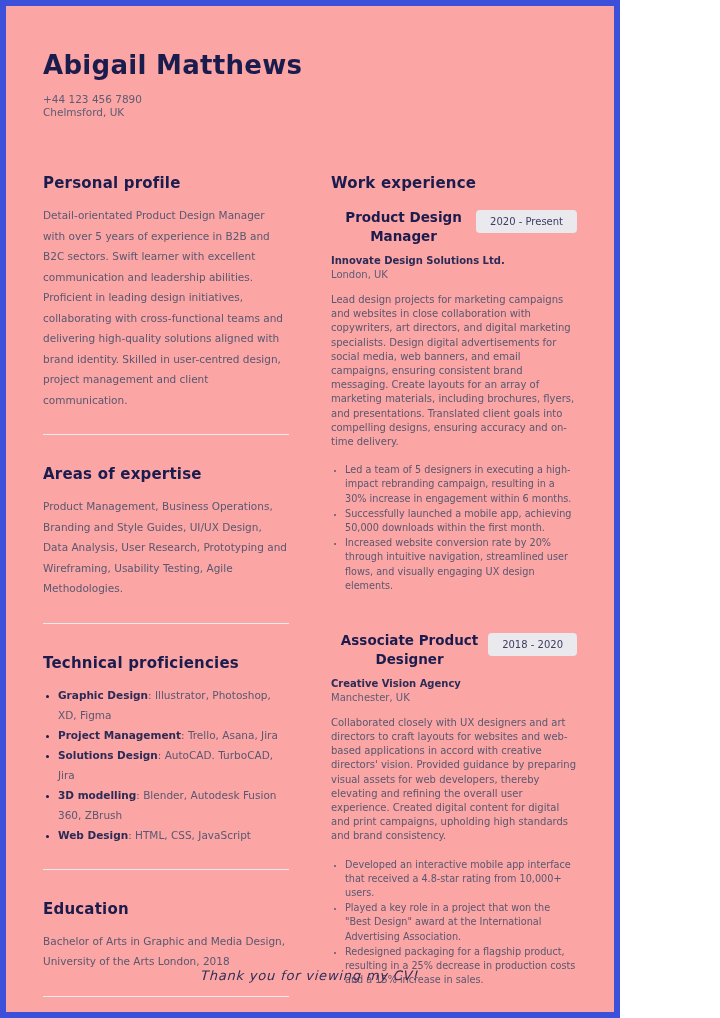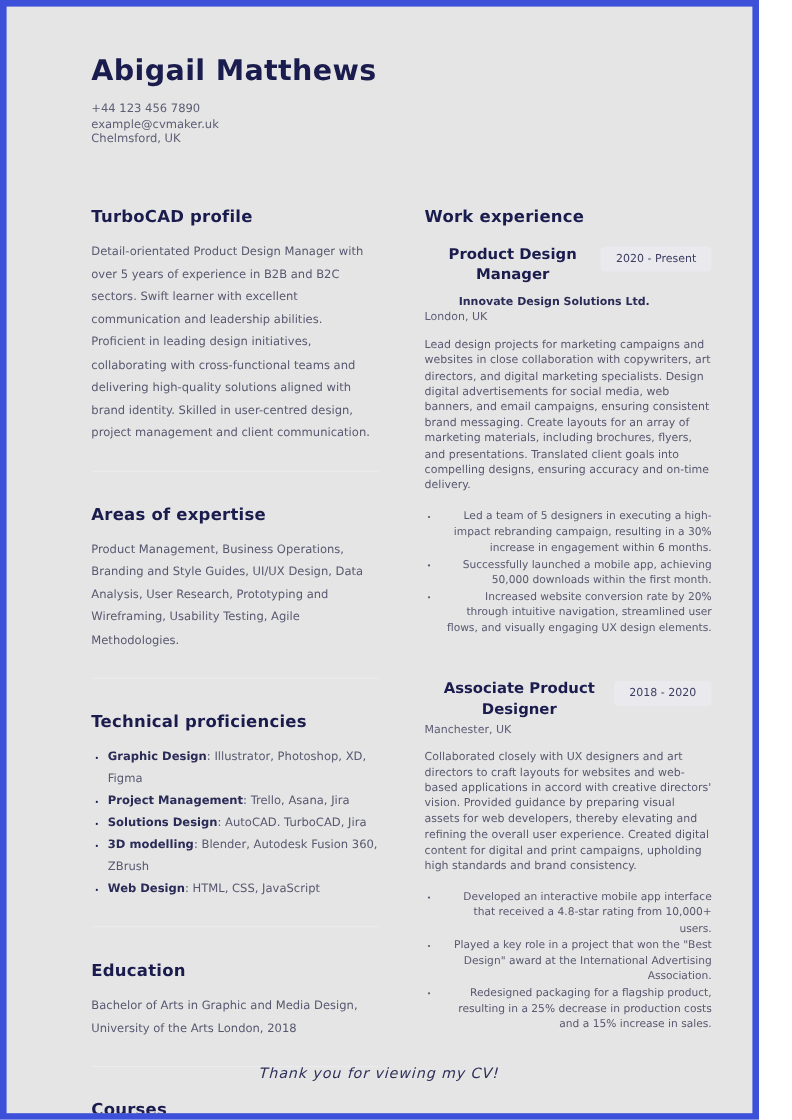--- a/index.html
+++ b/index.html
@@ -3,26 +3,25 @@
 <meta charset="utf-8">
 <style>
   * { margin: 0; padding: 0; box-sizing: border-box; }
   html, body { background: #ffffff; }
   body {
     font-family: "DejaVu Sans", "Liberation Sans", sans-serif;
     width: 720px;
   }
   .page {
     position: relative;
-    width: 690px;
+    width: 620px;
     height: 1018px;
     border: 6px solid #3c50d9;
-    background: #e5e5e5;
+    background: #fca5a5;
     overflow: hidden;
-    padding-left: 40px;
   }
   
   .header { padding: 44px 37px 0 37px; }
   .name {
     font-size: 26px;
     font-weight: 800;
     color: #1b1c4e;
     letter-spacing: 0.3px;
   }
   .contact { margin-top: 12px; font-size: 10.5px; color: #5c5c74; line-height: 1.35; }
@@ -81,30 +80,29 @@
     padding: 6px 14px;
     border-radius: 4px;
     white-space: nowrap;
     margin-top: 2px;
   }
   .job-company {
     margin-top: 9px;
     font-size: 10px;
     font-weight: 700;
     color: #2a2b56;
-    margin-left: 31px;
   }
   .job-location { margin-top: 3px; font-size: 10px; color: #5c5c74; }
   .job-summary {
     margin-top: 13px;
     font-size: 10px;
     line-height: 14.2px;
     color: #585870;
   }
-  .job-bullets { list-style: disc; padding-left: 14px; margin-top: 14px; text-align: right; }
+  .job-bullets { list-style: disc; padding-left: 14px; margin-top: 14px; }
   .job-bullets li {
     font-size: 9.7px;
     line-height: 14.2px;
     color: #585870;
     margin-bottom: 1px;
   }
   .job-bullets li::marker { color: #585870; font-size: 8px; }
   
   .footer {
     position: absolute;
@@ -125,31 +123,30 @@
 </style>
 </head>
 <body>
 
 <div class="page">
 
   <div class="header">
     <div class="name">Abigail Matthews</div>
     <div class="contact">
       <span class="contact-line">+44 123 456 7890</span>
-      <span class="contact-line">example@cvmaker.uk</span>
     </div>
     <div class="location-line">Chelmsford, UK</div>
   </div>
 
   <div class="columns">
 
     <div class="col">
 
       <div>
-        <div class="section-heading">TurboCAD profile</div>
+        <div class="section-heading">Personal profile</div>
         <p class="body-text">Detail-orientated Product Design Manager with over 5 years of experience in B2B and B2C sectors. Swift learner with excellent communication and leadership abilities. Proficient in leading design initiatives, collaborating with cross-functional teams and delivering high-quality solutions aligned with brand identity. Skilled in user-centred design, project management and client communication.</p>
       </div>
 
       <hr class="divider">
 
       <div>
         <div class="section-heading">Areas of expertise</div>
         <p class="body-text">Product Management, Business Operations, Branding and Style Guides, UI/UX Design, Data Analysis, User Research, Prototyping and Wireframing, Usability Testing, Agile Methodologies.</p>
       </div>
 
@@ -202,20 +199,21 @@
           <li>Successfully launched a mobile app, achieving 50,000 downloads within the first month.</li>
           <li>Increased website conversion rate by 20% through intuitive navigation, streamlined user flows, and visually engaging UX design elements.</li>
         </ul>
       </div>
 
       <div class="job">
         <div class="job-header">
           <div class="job-title">Associate Product Designer</div>
           <div class="job-period">2018 - 2020</div>
         </div>
+        <div class="job-company">Creative Vision Agency</div>
         <div class="job-location">Manchester, UK</div>
         <p class="job-summary">Collaborated closely with UX designers and art directors to craft layouts for websites and web-based applications in accord with creative directors' vision. Provided guidance by preparing visual assets for web developers, thereby elevating and refining the overall user experience. Created digital content for digital and print campaigns, upholding high standards and brand consistency.</p>
         <ul class="job-bullets">
           <li>Developed an interactive mobile app interface that received a 4.8-star rating from 10,000+ users.</li>
           <li>Played a key role in a project that won the "Best Design" award at the International Advertising Association.</li>
           <li>Redesigned packaging for a flagship product, resulting in a 25% decrease in production costs and a 15% increase in sales.</li>
         </ul>
       </div>
 
     </div>

